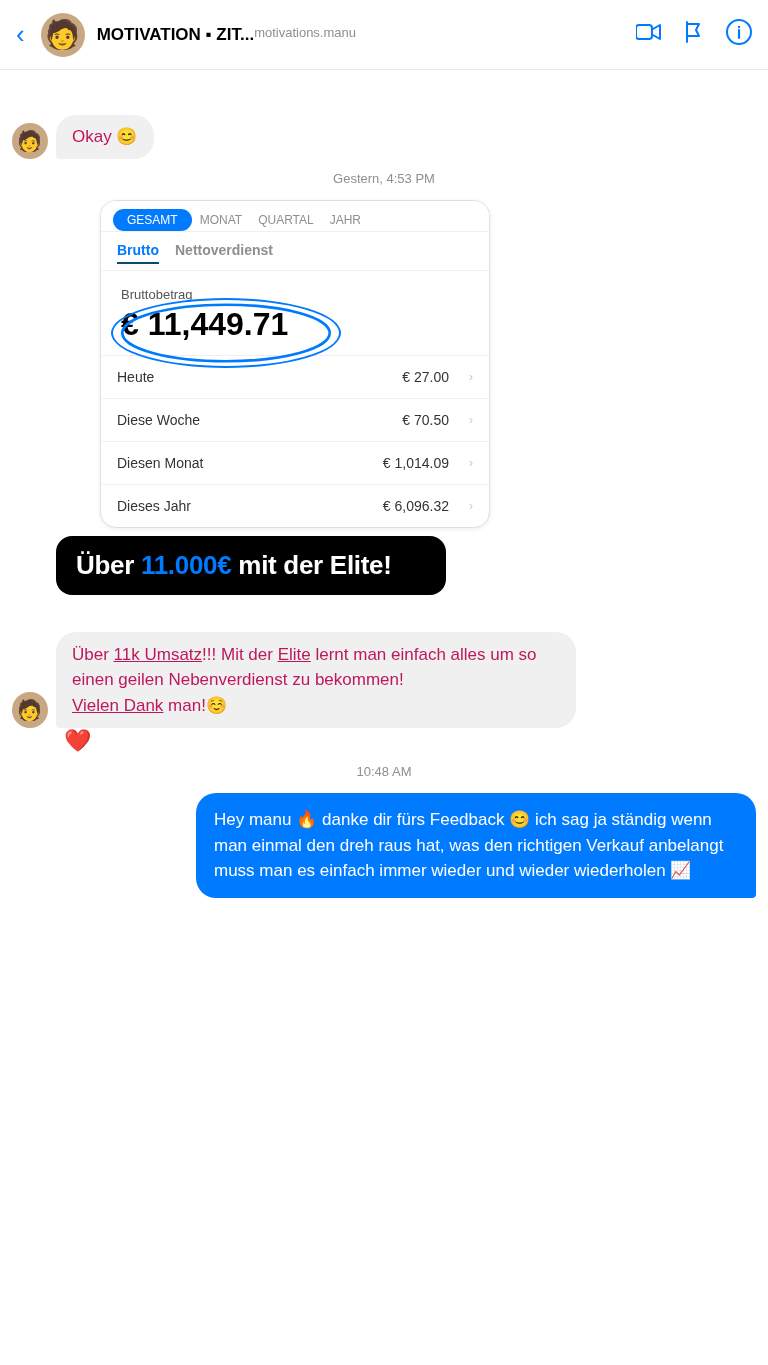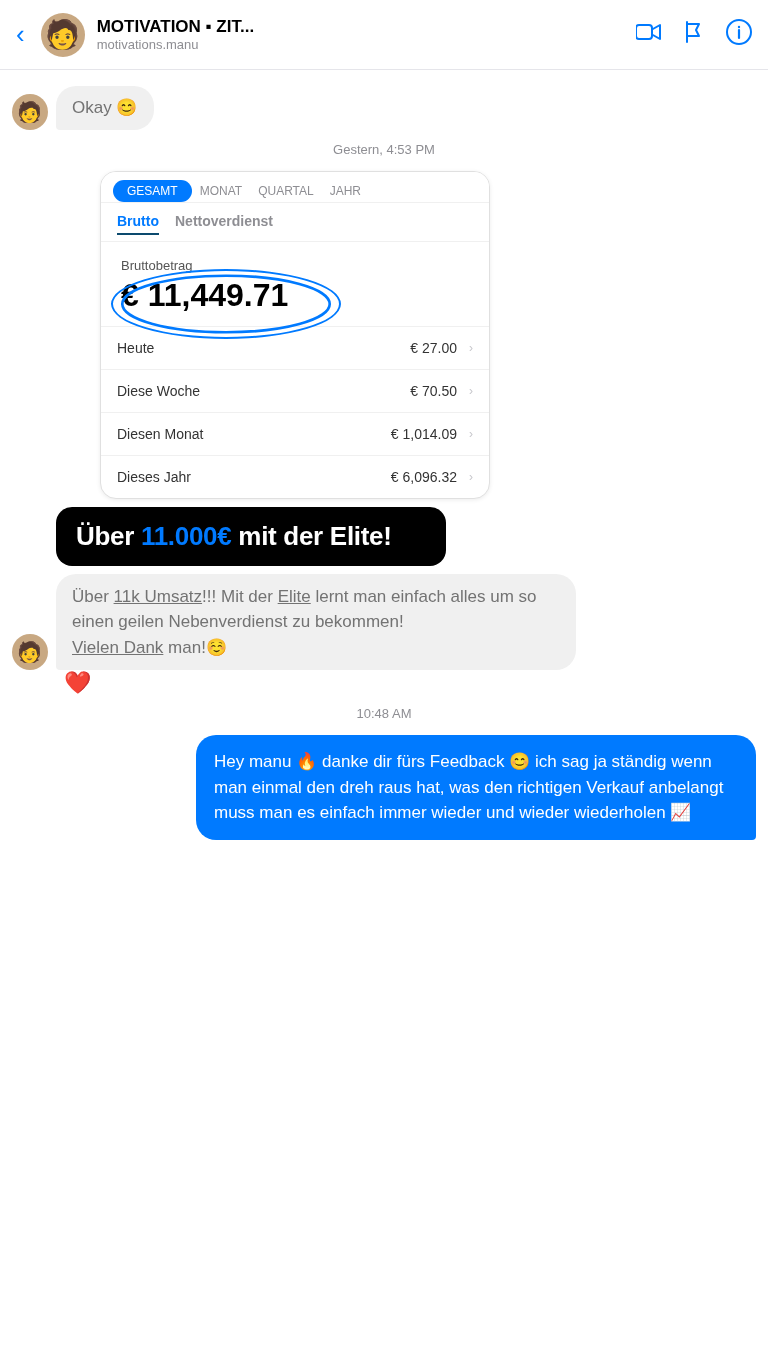--- a/index.html
+++ b/index.html
@@ -36,21 +36,21 @@
       overflow: hidden;
       flex-shrink: 0;
       display: flex;
       align-items: center;
       justify-content: center;
       font-size: 20px;
     }
     .header-info {
       flex: 1;
       display: flex;
-      flex-direction: column;
+      flex-direction: row;
     }
     .header-title {
       font-weight: 700;
       font-size: 17px;
       color: #000;
       display: flex;
       align-items: center;
       gap: 6px;
     }
     .header-subtitle {
@@ -96,21 +96,22 @@
     .bubble {
       max-width: 520px;
       padding: 10px 16px;
       border-radius: 20px;
       font-size: 17px;
       line-height: 1.4;
     }
     .bubble.received {
       background: #f0f0f0;
       border-bottom-left-radius: 4px;
-      color: #737373;
+      color: #be185d;
+      margin-top: 29px;
     }
 
     
     .timestamp {
       text-align: center;
       color: #8e8e93;
       font-size: 13px;
       margin: 10px 0 14px 0;
     }
 
@@ -222,21 +223,21 @@
       border-top: 1px solid #f0f0f0;
       font-size: 14px;
     }
     .card-row-label {
       color: #333;
     }
     .card-row-value {
       color: #333;
       display: flex;
       align-items: center;
-      gap: 12px;
+      gap: 20px;
     }
     .card-row-chevron {
       color: #c7c7cc;
       font-size: 12px;
     }
 
     
     .black-banner {
       background: #000;
       padding: 14px 20px;

